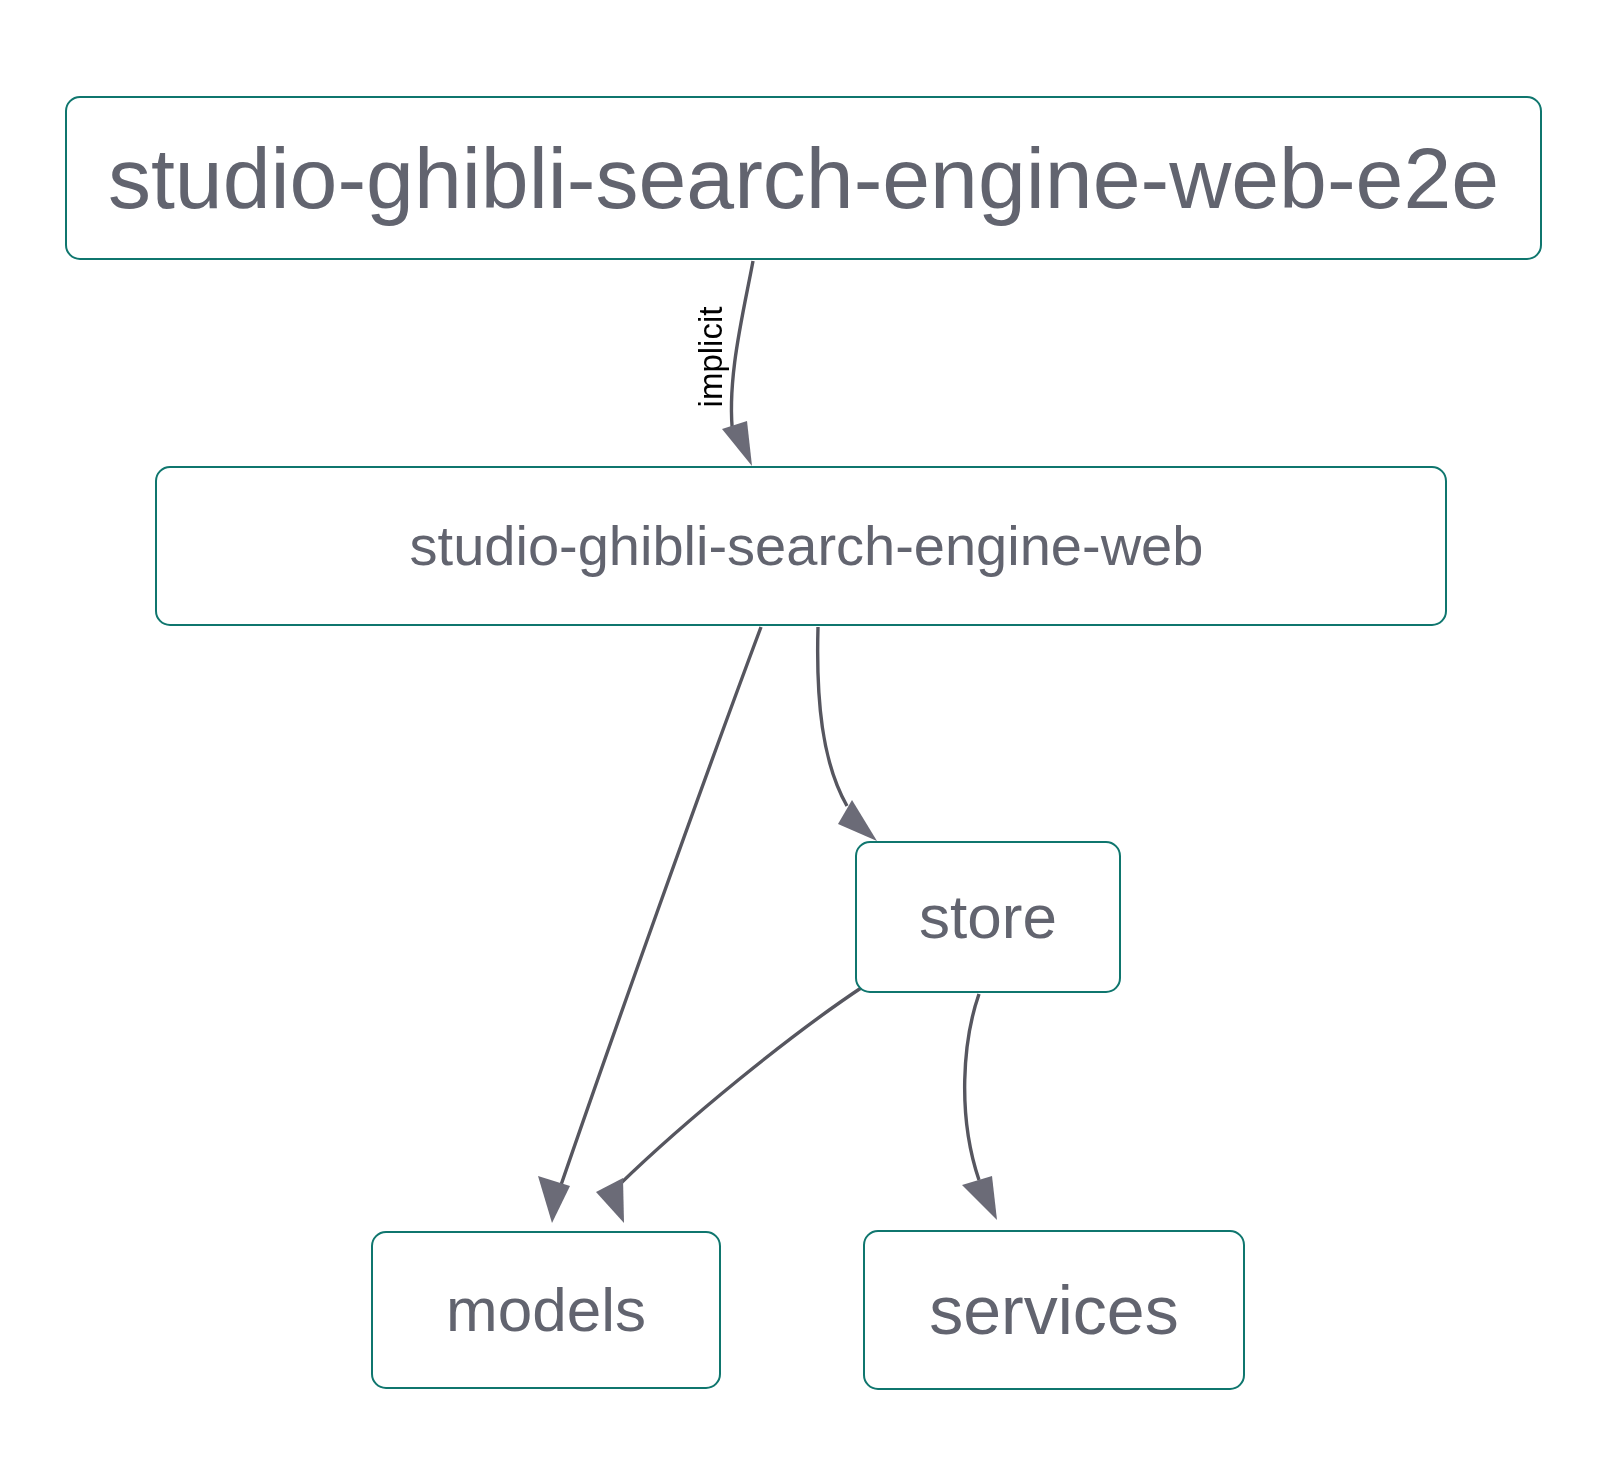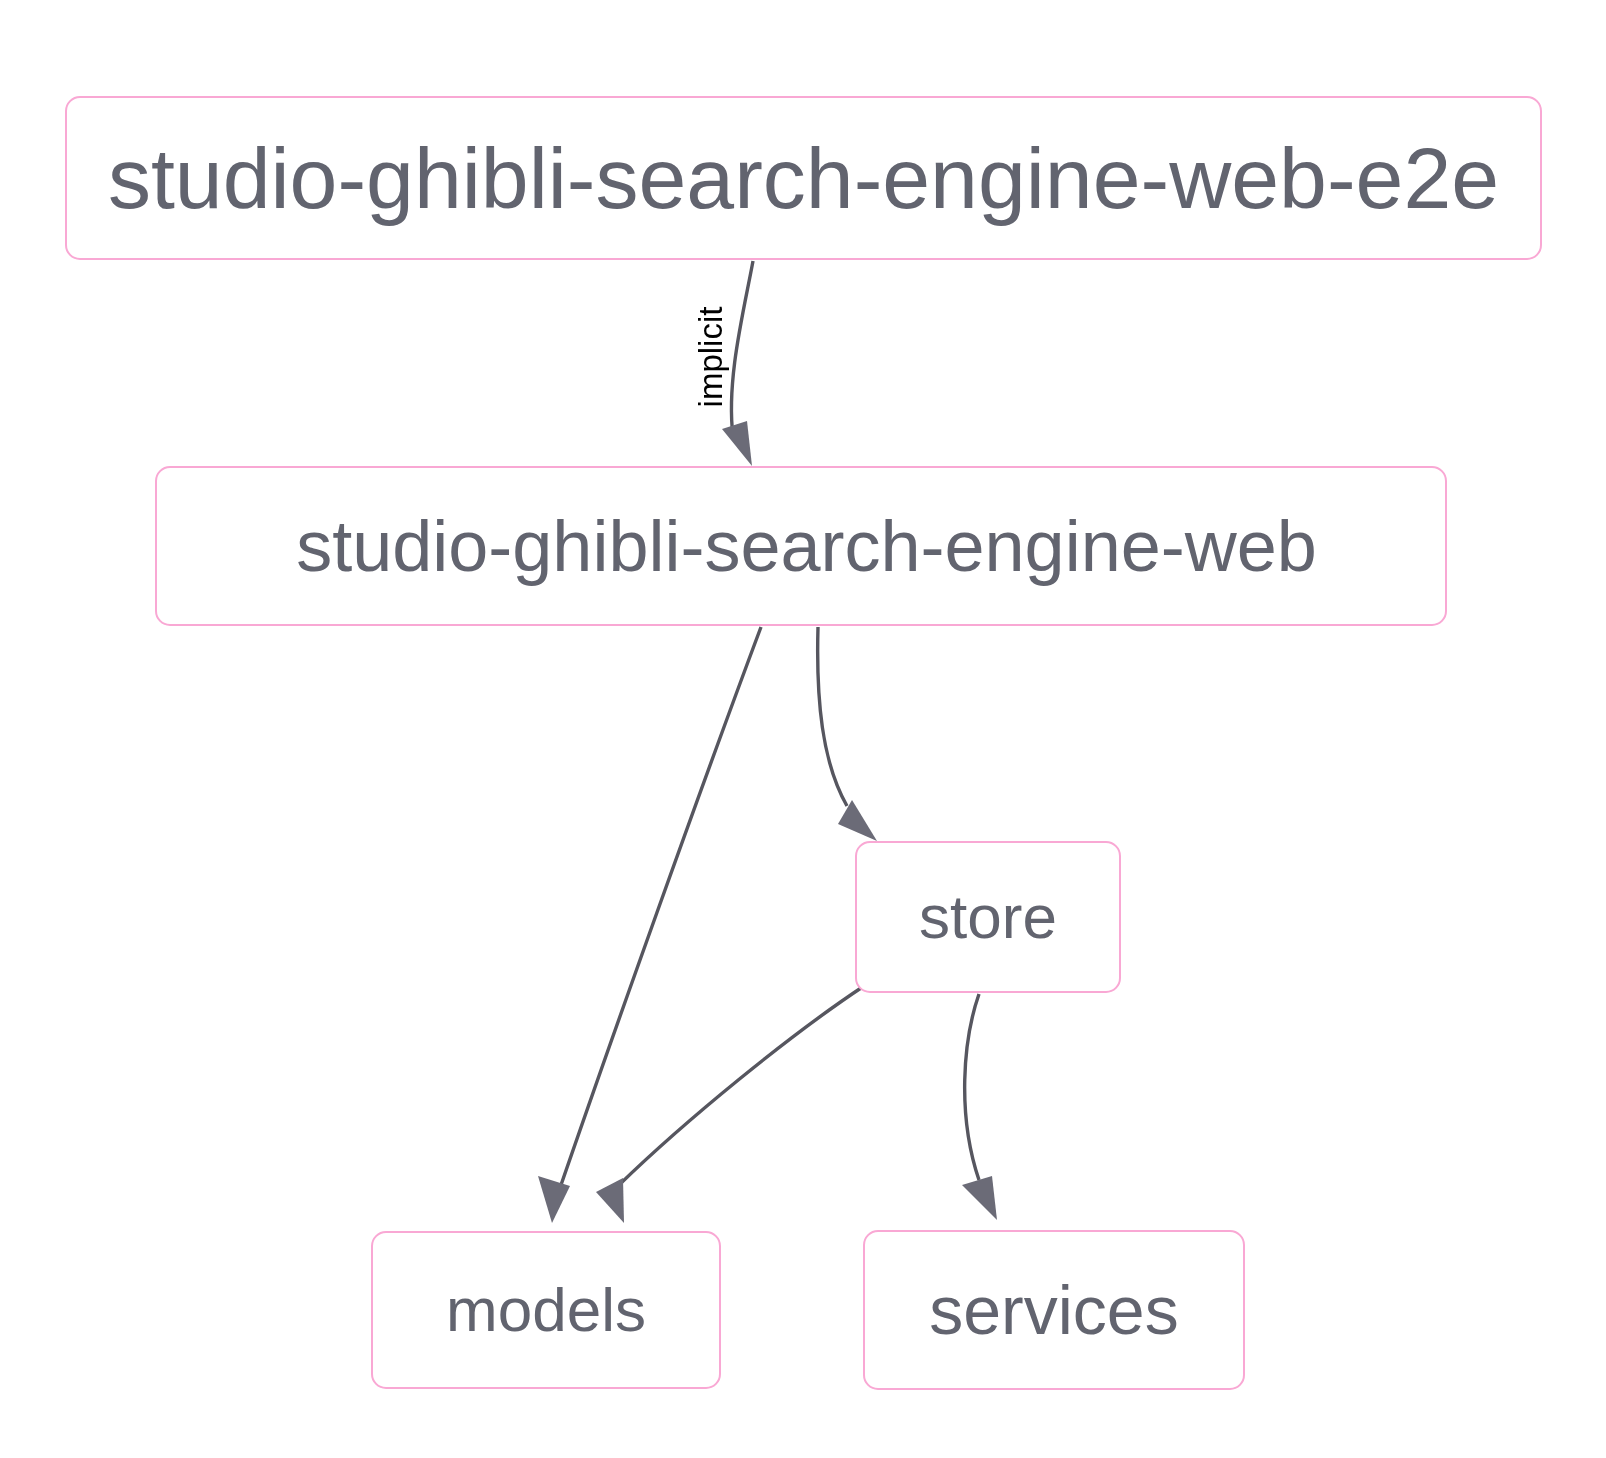--- a/index.html
+++ b/index.html
@@ -21,21 +21,21 @@
     position: absolute;
     left: 0;
     top: 0;
     width: 1606px;
     height: 1458px;
   }
   .node {
     position: absolute;
     box-sizing: border-box;
     background: #ffffff;
-    border: 2px solid #f9a8d4;
+    border: 2px solid #0f766e;
     border-radius: 14px;
     display: flex;
     align-items: center;
     justify-content: center;
     color: #62646f;
     line-height: 1;
     white-space: nowrap;
     z-index: 3;
   }
   .node-label {
@@ -53,21 +53,21 @@
   #node-root .node-label { font-size: 86px; }
 
   
   #node-web {
     left: 155px;
     top: 466px;
     width: 1292px;
     height: 160px;
     border-radius: 15px;
   }
-  #node-web .node-label { font-size: 72px; margin-left: 11px; }
+  #node-web .node-label { font-size: 56px; margin-left: 11px; }
 
   
   #node-store {
     left: 855px;
     top: 841px;
     width: 266px;
     height: 152px;
     border-radius: 15px;
   }
   #node-store .node-label { font-size: 62px; }

